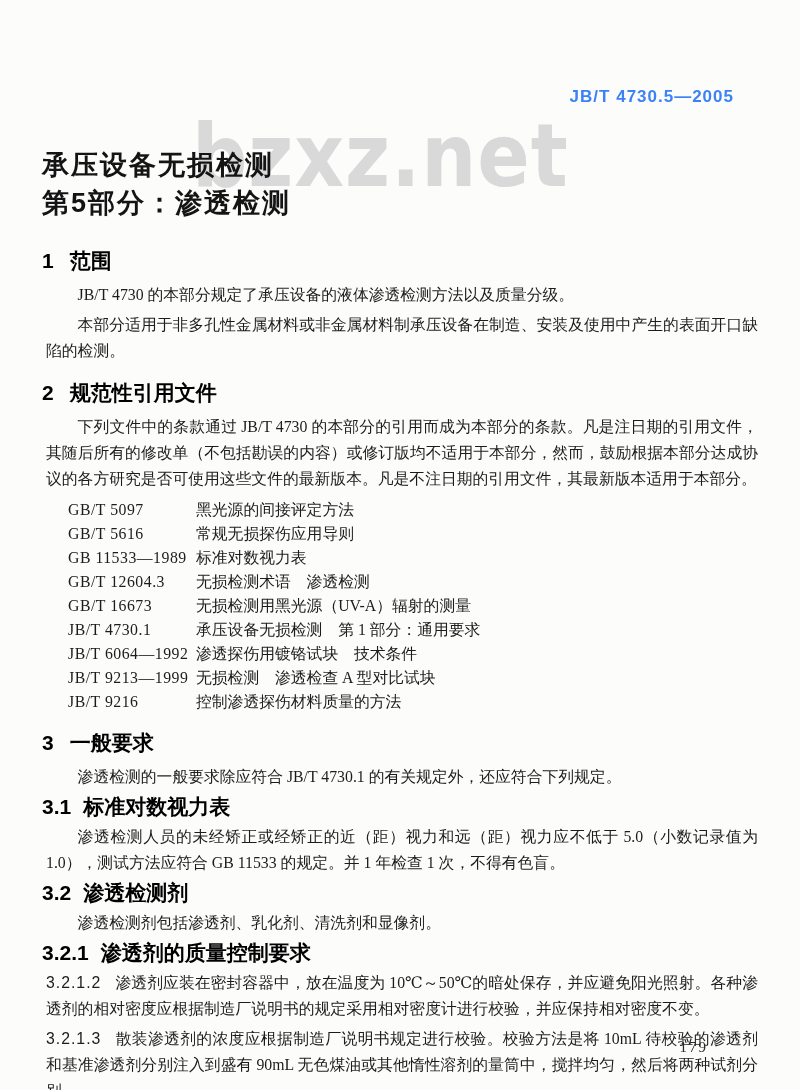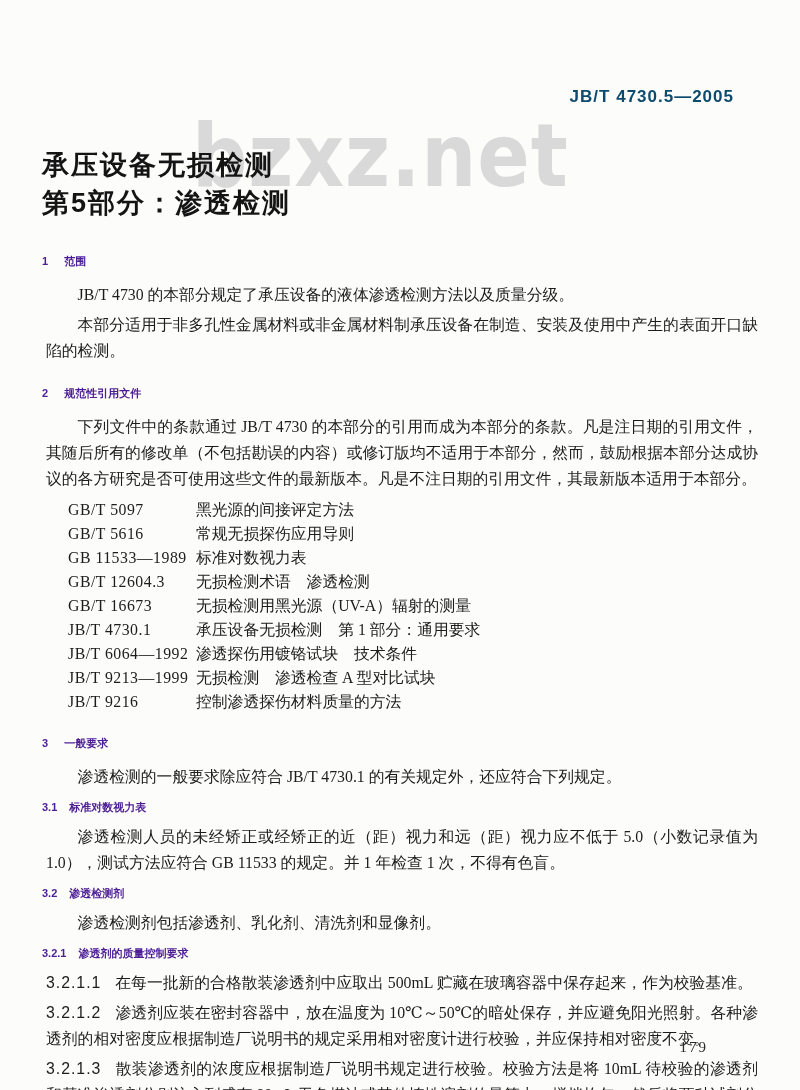--- a/index.html
+++ b/index.html
@@ -38,37 +38,37 @@
     font-size: 15.8px;
     line-height: 26px;
   }
   .doc-code {
     text-align: right;
     padding-right: 28px;
     font-family: "Liberation Sans", sans-serif;
     font-weight: 700;
     font-size: 17px;
     letter-spacing: 1px;
-    color: #0c4a6e;
+    color: #3b82f6;
   }
   .doc-title {
     margin-top: 36px;
     font-family: "Liberation Sans", "DejaVu Sans", sans-serif;
     font-weight: 700;
     font-size: 27px;
     line-height: 38px;
     color: #141414;
     letter-spacing: 2px;
   }
   .sec-heading {
     margin: 16px 0 8px 0;
     font-family: "Liberation Sans", "DejaVu Sans", sans-serif;
     font-weight: 700;
-    font-size: 11px;
-    color: #4c1d95;
+    font-size: 21px;
+    color: #000000;
   }
   .sec-heading.first { margin-top: 26px; }
   .sec-heading .sec-num { margin-right: 16px; }
   .sub-heading { margin: 4px 0 4px 0; }
   .sub-heading .sec-num { margin-right: 12px; }
   p.para {
     margin: 4px;
     text-align: justify;
     text-justify: inter-ideograph;
   }
@@ -178,23 +178,20 @@
     <div class="sec-heading sub-heading">
       <span class="sec-num">3.2</span><span>渗透检测剂</span>
     </div>
     <p class="para indent">渗透检测剂包括渗透剂、乳化剂、清洗剂和显像剂。</p>
 
     <div class="sec-heading sub-heading">
       <span class="sec-num">3.2.1</span><span>渗透剂的质量控制要求</span>
     </div>
 
     <p class="para clause">
-      <span class="clause-num">3.2.1.1</span><span>在每一批新的合格散装渗透剂中应取出 500mL 贮藏在玻璃容器中保存起来，作为校验基准。</span>
-    </p>
-    <p class="para clause">
       <span class="clause-num">3.2.1.2</span><span>渗透剂应装在密封容器中，放在温度为 10℃～50℃的暗处保存，并应避免阳光照射。各种渗透剂的相对密度应根据制造厂说明书的规定采用相对密度计进行校验，并应保持相对密度不变。</span>
     </p>
     <p class="para clause">
       <span class="clause-num">3.2.1.3</span><span>散装渗透剂的浓度应根据制造厂说明书规定进行校验。校验方法是将 10mL 待校验的渗透剂和基准渗透剂分别注入到盛有 90mL 无色煤油或其他惰性溶剂的量筒中，搅拌均匀，然后将两种试剂分别</span>
     </p>
 
   </div>
 
   <div class="page-number">179</div>
 

